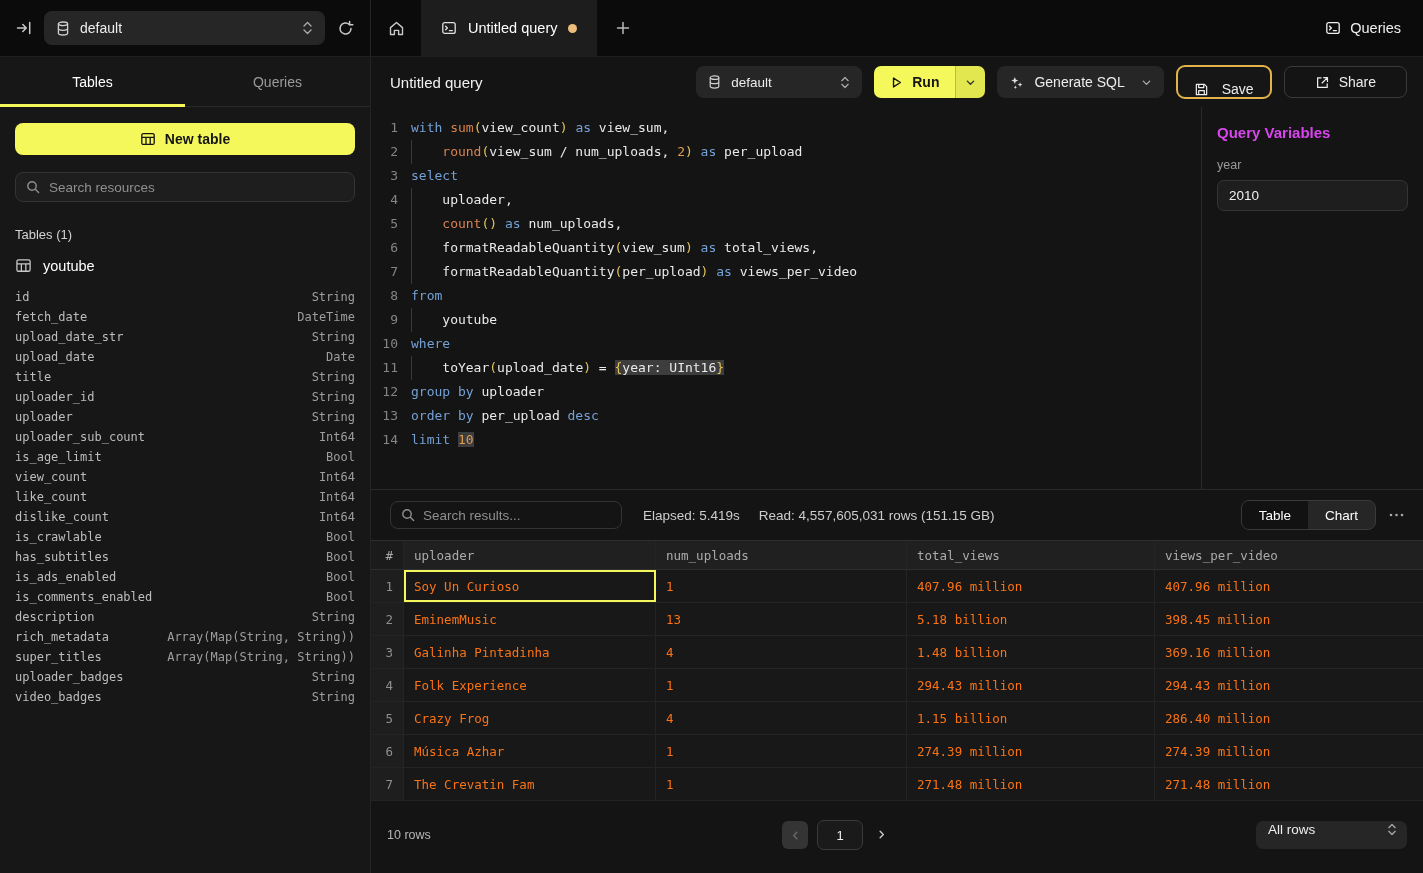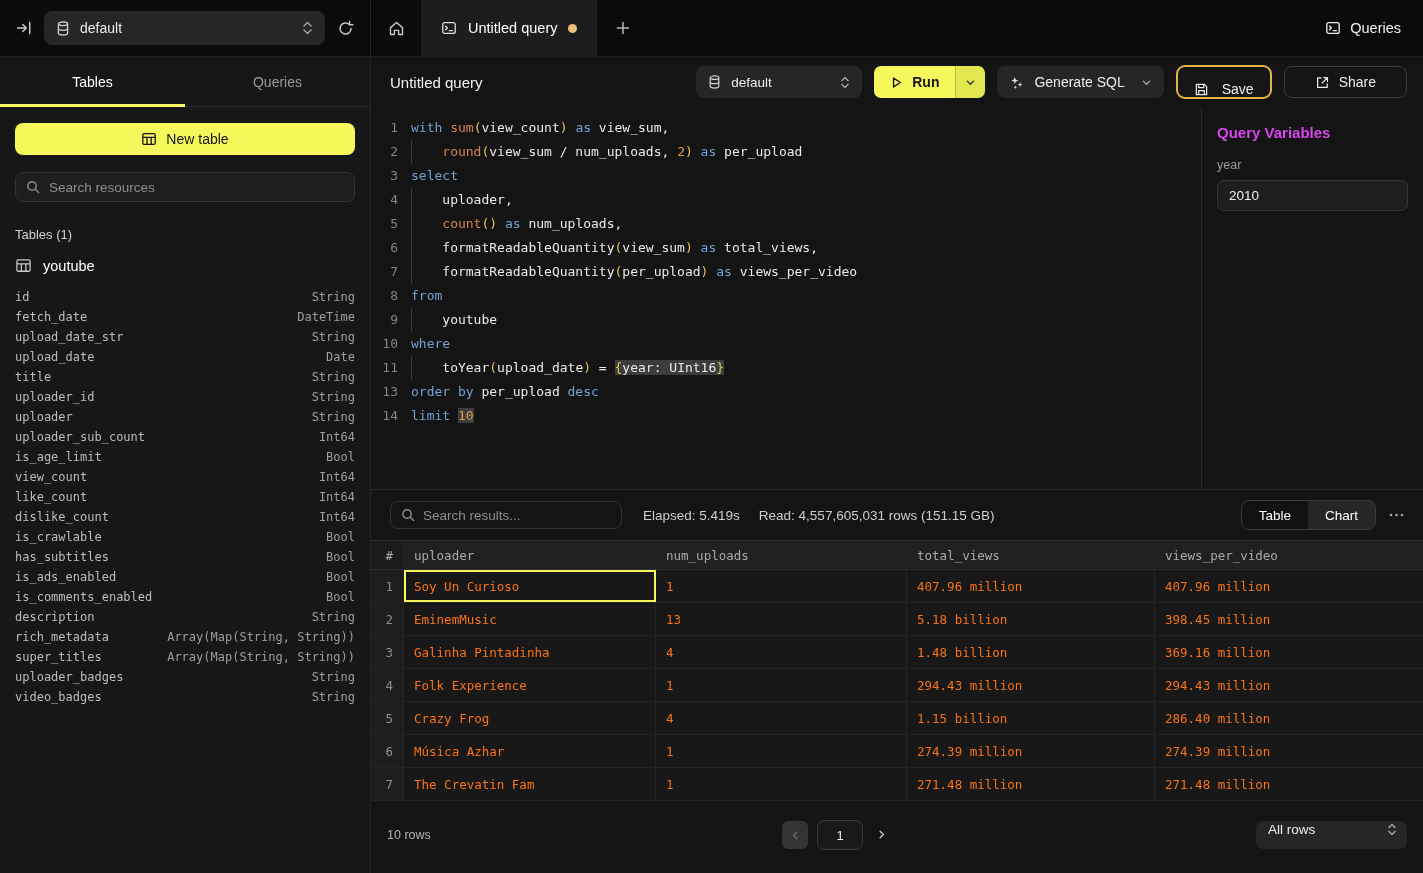--- a/index.html
+++ b/index.html
@@ -33,21 +33,21 @@
   .topbar-right{display:flex;align-items:center;padding-right:22px}
   .queries-btn{display:flex;align-items:center;gap:9px;font-size:14.5px;color:#f0f0f0;cursor:pointer}
 
   
   .body{flex:1;display:flex;min-height:0}
   .sidebar{width:371px;flex:none;background:var(--side);border-right:1px solid #242424;display:flex;flex-direction:column;overflow:hidden}
   .side-tabs{height:50px;flex:none;display:flex;border-bottom:1px solid #2a2a2a}
   .side-tab{flex:1;display:flex;align-items:center;justify-content:center;font-size:14px;color:var(--dim);position:relative;cursor:pointer}
   .side-tab.active{color:#fff}
   .side-tab.active::after{content:"";position:absolute;left:0;right:0;bottom:-1px;height:3px;background:var(--yellow)}
-  .new-table{margin:16px 15px 0;height:32px;flex:none;background:var(--yellow);color:#151515;border:none;border-radius:8px;display:flex;align-items:center;justify-content:center;gap:9px;font-size:14px;font-weight:400;font-family:"Liberation Sans",sans-serif;cursor:pointer}
+  .new-table{margin:16px 15px 0;height:32px;flex:none;background:var(--yellow);color:#151515;border:none;border-radius:8px;display:flex;align-items:center;justify-content:center;gap:9px;font-size:14px;font-weight:700;font-family:"Liberation Sans",sans-serif;cursor:pointer}
   .side-search{margin:17px 15px 0;height:30px;flex:none;border:1px solid #343434;background:#1e1e1e;border-radius:8px;display:flex;align-items:center;gap:9px;padding:0 10px;color:#8f8f8f}
   .side-search input{flex:1;font-size:13.5px}
   .section-label{margin:25px 15px 0;font-size:13px;color:#d2d2d2}
   .table-item{margin:15px 15px 0;display:flex;align-items:center;gap:11px;font-size:14.5px;color:#fff;cursor:pointer}
   .col-list{margin:13px 15px 0;font-family:"DejaVu Sans Mono",monospace;font-size:12px}
   .col-row{display:flex;justify-content:space-between;height:20px;line-height:20px}
   .col-name{color:#bdbdbd}
   .col-type{color:#9e9e9e}
 
   
@@ -382,20 +382,21 @@
               <div class="code-line guide"><span class="ln-num">2</span><span class="ln-code"><span class="tk-p">    </span><span class="tk-f">round</span><span class="tk-b">(</span><span class="tk-p">view_sum / num_uploads, </span><span class="tk-n">2</span><span class="tk-b">)</span><span class="tk-p"> </span><span class="tk-k">as</span><span class="tk-p"> per_upload</span></span></div>
               <div class="code-line"><span class="ln-num">3</span><span class="ln-code"><span class="tk-k">select</span></span></div>
               <div class="code-line guide"><span class="ln-num">4</span><span class="ln-code"><span class="tk-p">    uploader,</span></span></div>
               <div class="code-line guide"><span class="ln-num">5</span><span class="ln-code"><span class="tk-p">    </span><span class="tk-f">count</span><span class="tk-b">()</span><span class="tk-p"> </span><span class="tk-k">as</span><span class="tk-p"> num_uploads,</span></span></div>
               <div class="code-line guide"><span class="ln-num">6</span><span class="ln-code"><span class="tk-p">    formatReadableQuantity</span><span class="tk-b">(</span><span class="tk-p">view_sum</span><span class="tk-b">)</span><span class="tk-p"> </span><span class="tk-k">as</span><span class="tk-p"> total_views,</span></span></div>
               <div class="code-line guide"><span class="ln-num">7</span><span class="ln-code"><span class="tk-p">    formatReadableQuantity</span><span class="tk-b">(</span><span class="tk-p">per_upload</span><span class="tk-b">)</span><span class="tk-p"> </span><span class="tk-k">as</span><span class="tk-p"> views_per_video</span></span></div>
               <div class="code-line"><span class="ln-num">8</span><span class="ln-code"><span class="tk-k">from</span></span></div>
               <div class="code-line guide"><span class="ln-num">9</span><span class="ln-code"><span class="tk-p">    youtube</span></span></div>
               <div class="code-line"><span class="ln-num">10</span><span class="ln-code"><span class="tk-k">where</span></span></div>
               <div class="code-line guide"><span class="ln-num">11</span><span class="ln-code"><span class="tk-p">    toYear</span><span class="tk-b">(</span><span class="tk-p">upload_date</span><span class="tk-b">)</span><span class="tk-p"> = </span><span class="tk-hb">{</span><span class="tk-hp">year: UInt16</span><span class="tk-hb">}</span></span></div>
+              <div class="code-line"><span class="ln-num">12</span><span class="ln-code"><span class="tk-k">group by</span><span class="tk-p"> uploader</span></span></div>
               <div class="code-line"><span class="ln-num">13</span><span class="ln-code"><span class="tk-k">order by</span><span class="tk-p"> per_upload </span><span class="tk-k">desc</span></span></div>
               <div class="code-line"><span class="ln-num">14</span><span class="ln-code"><span class="tk-k">limit</span><span class="tk-p"> </span><span class="tk-hn">10</span></span></div>
             </div>
           </div>
         <div class="varpanel">
           <div class="varpanel-title">Query Variables</div>
           <div class="var-label">year</div>
           <input class="var-input" type="text" value="2010" style="">
         </div>
       </div>

